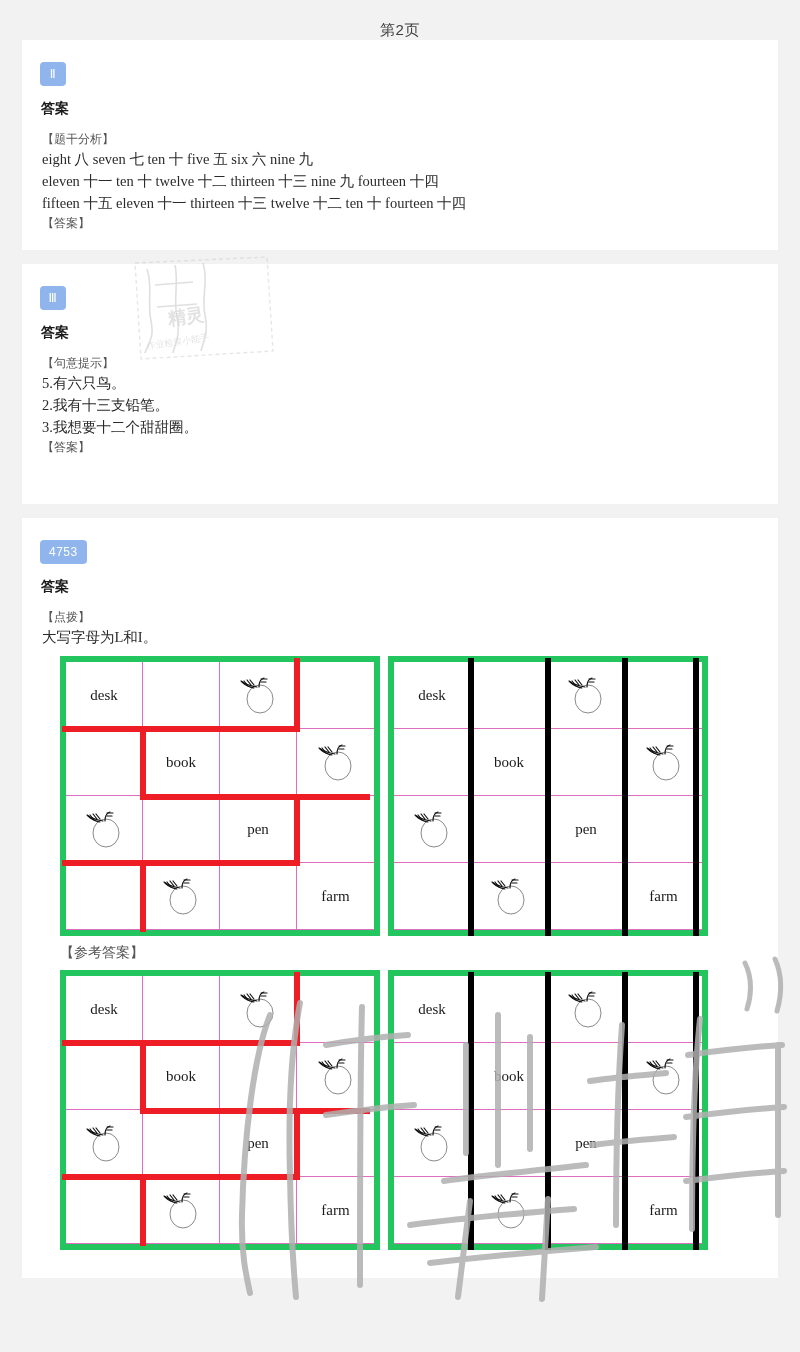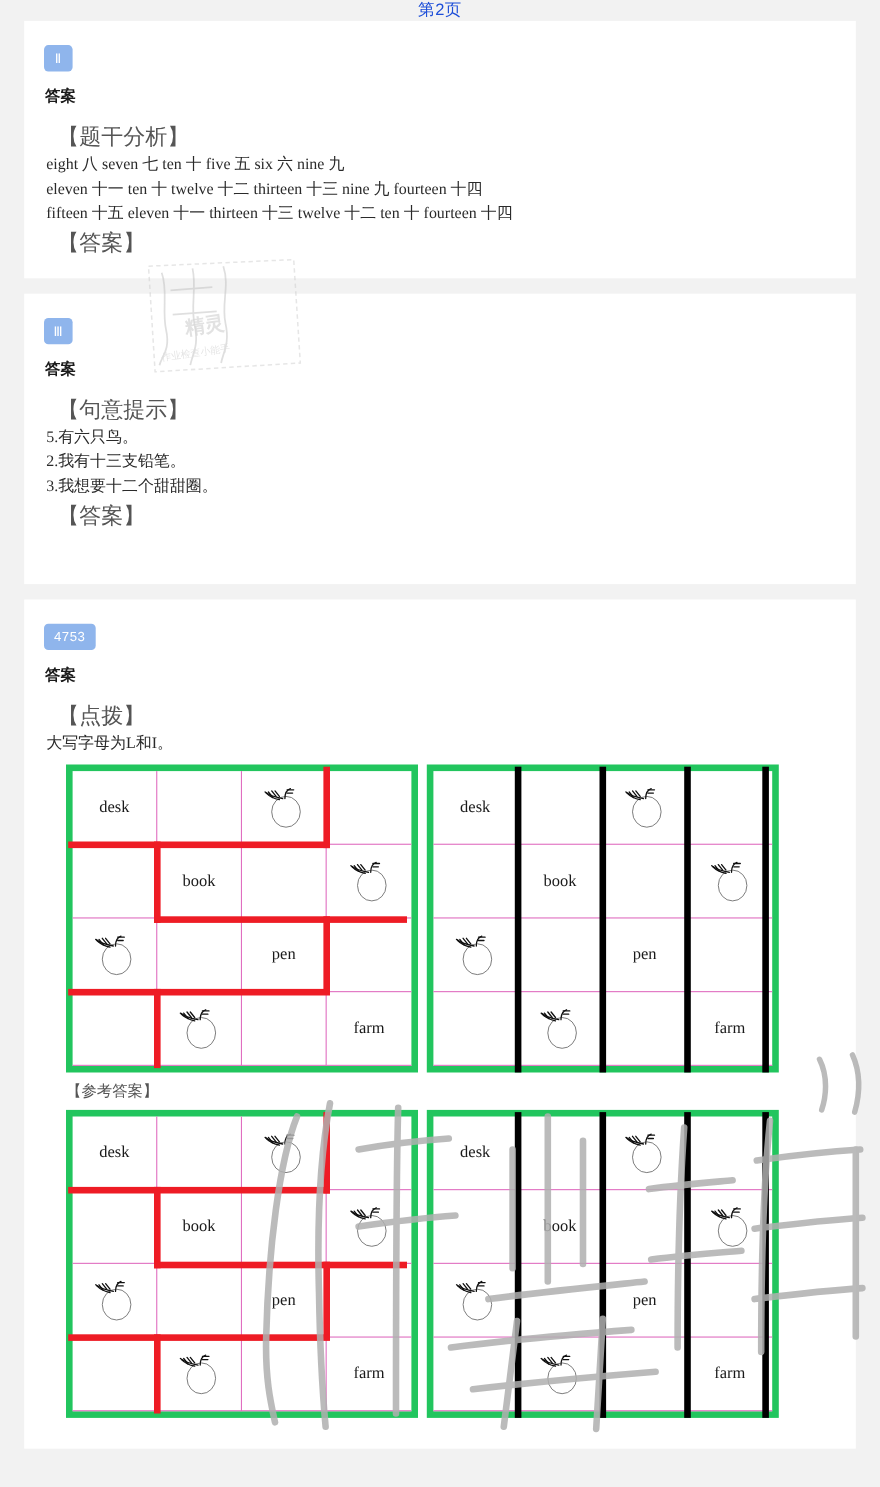--- a/index.html
+++ b/index.html
@@ -9,21 +9,22 @@
     font-family:"Liberation Serif","DejaVu Serif",serif;
     -webkit-font-smoothing:antialiased;
     position:relative;
     overflow:hidden;
   }
   .page-title{
     width:100%;
     text-align:center;
     font-family:"Liberation Sans","DejaVu Sans",sans-serif;
     font-size:15px;
-    color:#1d4ed8;
+    color:#404040;
+    padding-top:21px;
     letter-spacing:.5px;
   }
   .card{
     position:relative;
     margin:0 22px 14px 22px;
     background:#ffffff;
     padding:22px 18px 18px 18px;
     box-sizing:border-box;
   }
   .badge{
@@ -41,25 +42,25 @@
   }
   .badge.num{ padding:6px 9px; font-size:12px; }
   .ans-label{
     font-family:"Liberation Sans","DejaVu Sans",sans-serif;
     font-weight:bold;
     font-size:14px;
     color:#1b1b1b;
     margin:14px 0 12px 1px;
   }
   .hdr{
-    font-size:20px;
+    font-size:12px;
     line-height:1.5;
     color:#555;
     font-family:"DejaVu Sans","Liberation Sans",sans-serif;
-    margin-left:12px;
+    margin-left:2px;
   }
   .line{
     font-size:14.5px;
     line-height:1.52;
     color:#2a2a2a;
     margin-left:2px;
     white-space:nowrap;
   }
 
   

